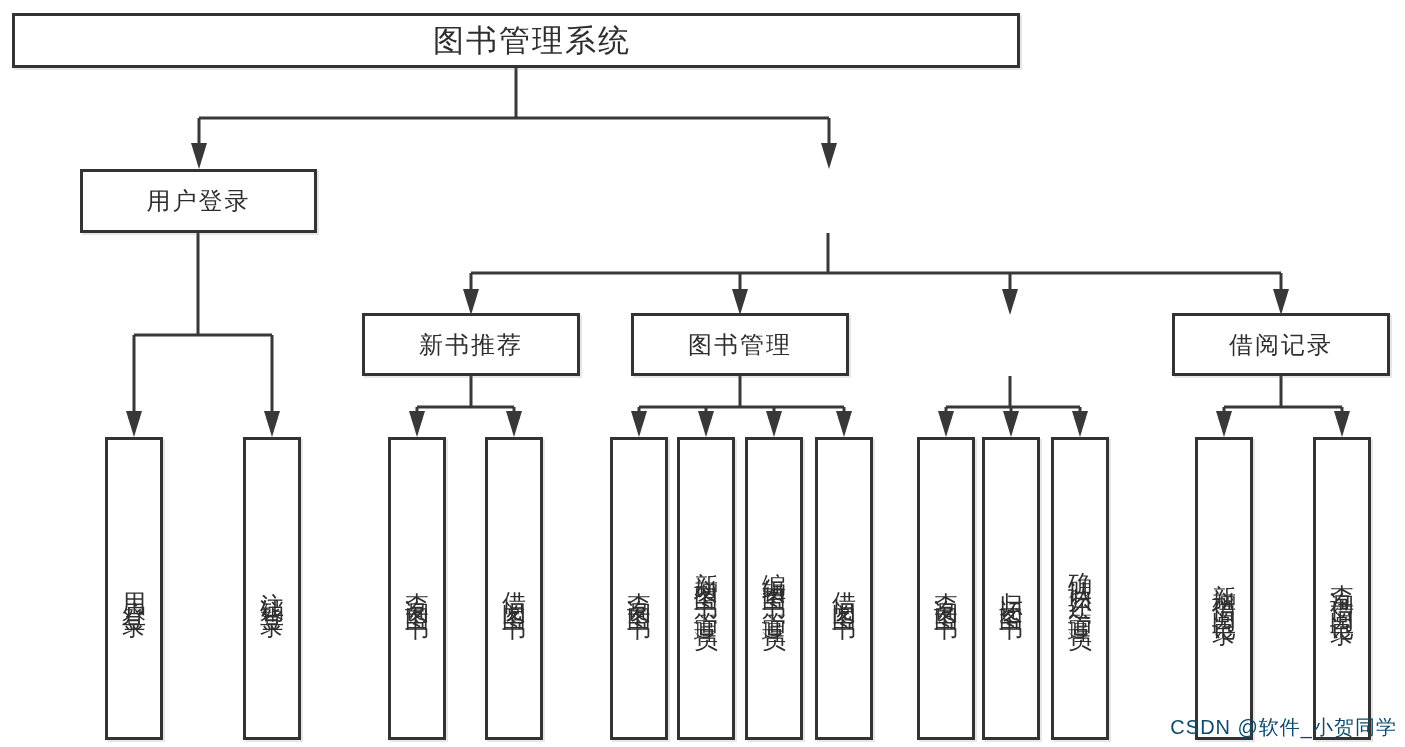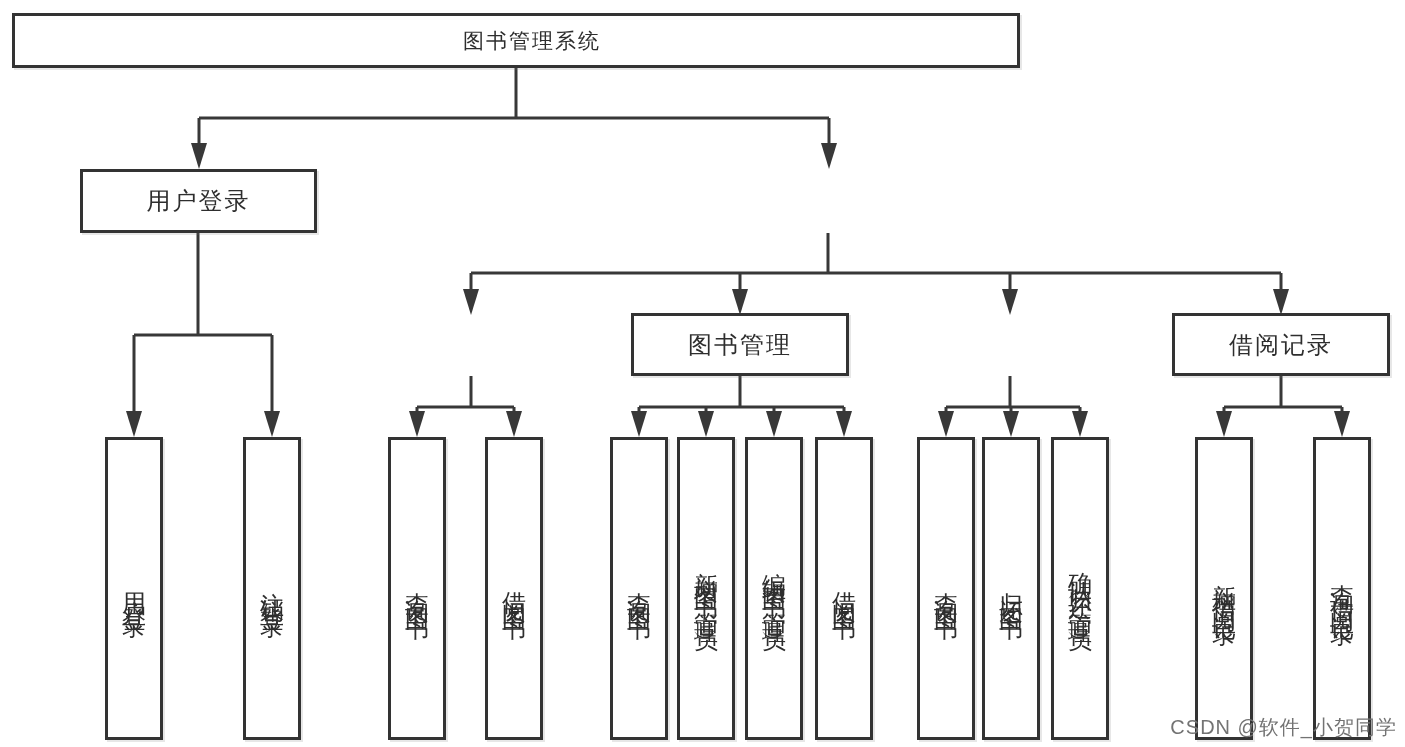--- a/index.html
+++ b/index.html
@@ -32,41 +32,41 @@
     align-items: center;
     justify-content: center;
     z-index: 2;
   }
   .hlabel {
     font-size: 24px;
     letter-spacing: 2px;
     line-height: 1;
     white-space: nowrap;
   }
-  .node.lvl0 .hlabel { font-size: 21px; margin-left: 32px; }
+  .node.lvl0 .hlabel { font-size: 31px; margin-left: 32px; }
   .node.leaf {
     top: 437px;
     width: 58px;
     height: 303px;
   }
   .vlabel {
     writing-mode: vertical-rl;
     text-orientation: mixed;
     font-size: 24px;
     letter-spacing: 8px;
     line-height: 1;
     white-space: nowrap;
   }
   .watermark {
     position: absolute;
     right: 8px;
     bottom: 6px;
     font-size: 20px;
     letter-spacing: 1px;
-    color: #737373;
+    color: #0c4a6e;
     z-index: 5;
     white-space: nowrap;
     margin-left: 14px;
   }
 </style>
 </head>
 <body>
 
 <div class="canvas">
 
@@ -111,20 +111,23 @@
   </svg>
 
   <div class="node lvl0" style="left:12px;top:13px;width:1008px;height:55px">
     <span class="hlabel">图书管理系统</span>
   </div>
 
   <div class="node lvl1" style="left:80px;top:169px;width:237px;height:64px">
     <span class="hlabel">用户登录</span>
   </div>
 
+  <div class="node lvl2" style="left:362px;top:313px;width:218px;height:63px">
+    <span class="hlabel">新书推荐</span>
+  </div>
   <div class="node lvl2" style="left:631px;top:313px;width:218px;height:63px">
     <span class="hlabel">图书管理</span>
   </div>
   <div class="node lvl2" style="left:1172px;top:313px;width:218px;height:63px">
     <span class="hlabel">借阅记录</span>
   </div>
 
   <div class="node leaf" style="left:105px">
     <span class="vlabel">用户登录</span>
   </div>

